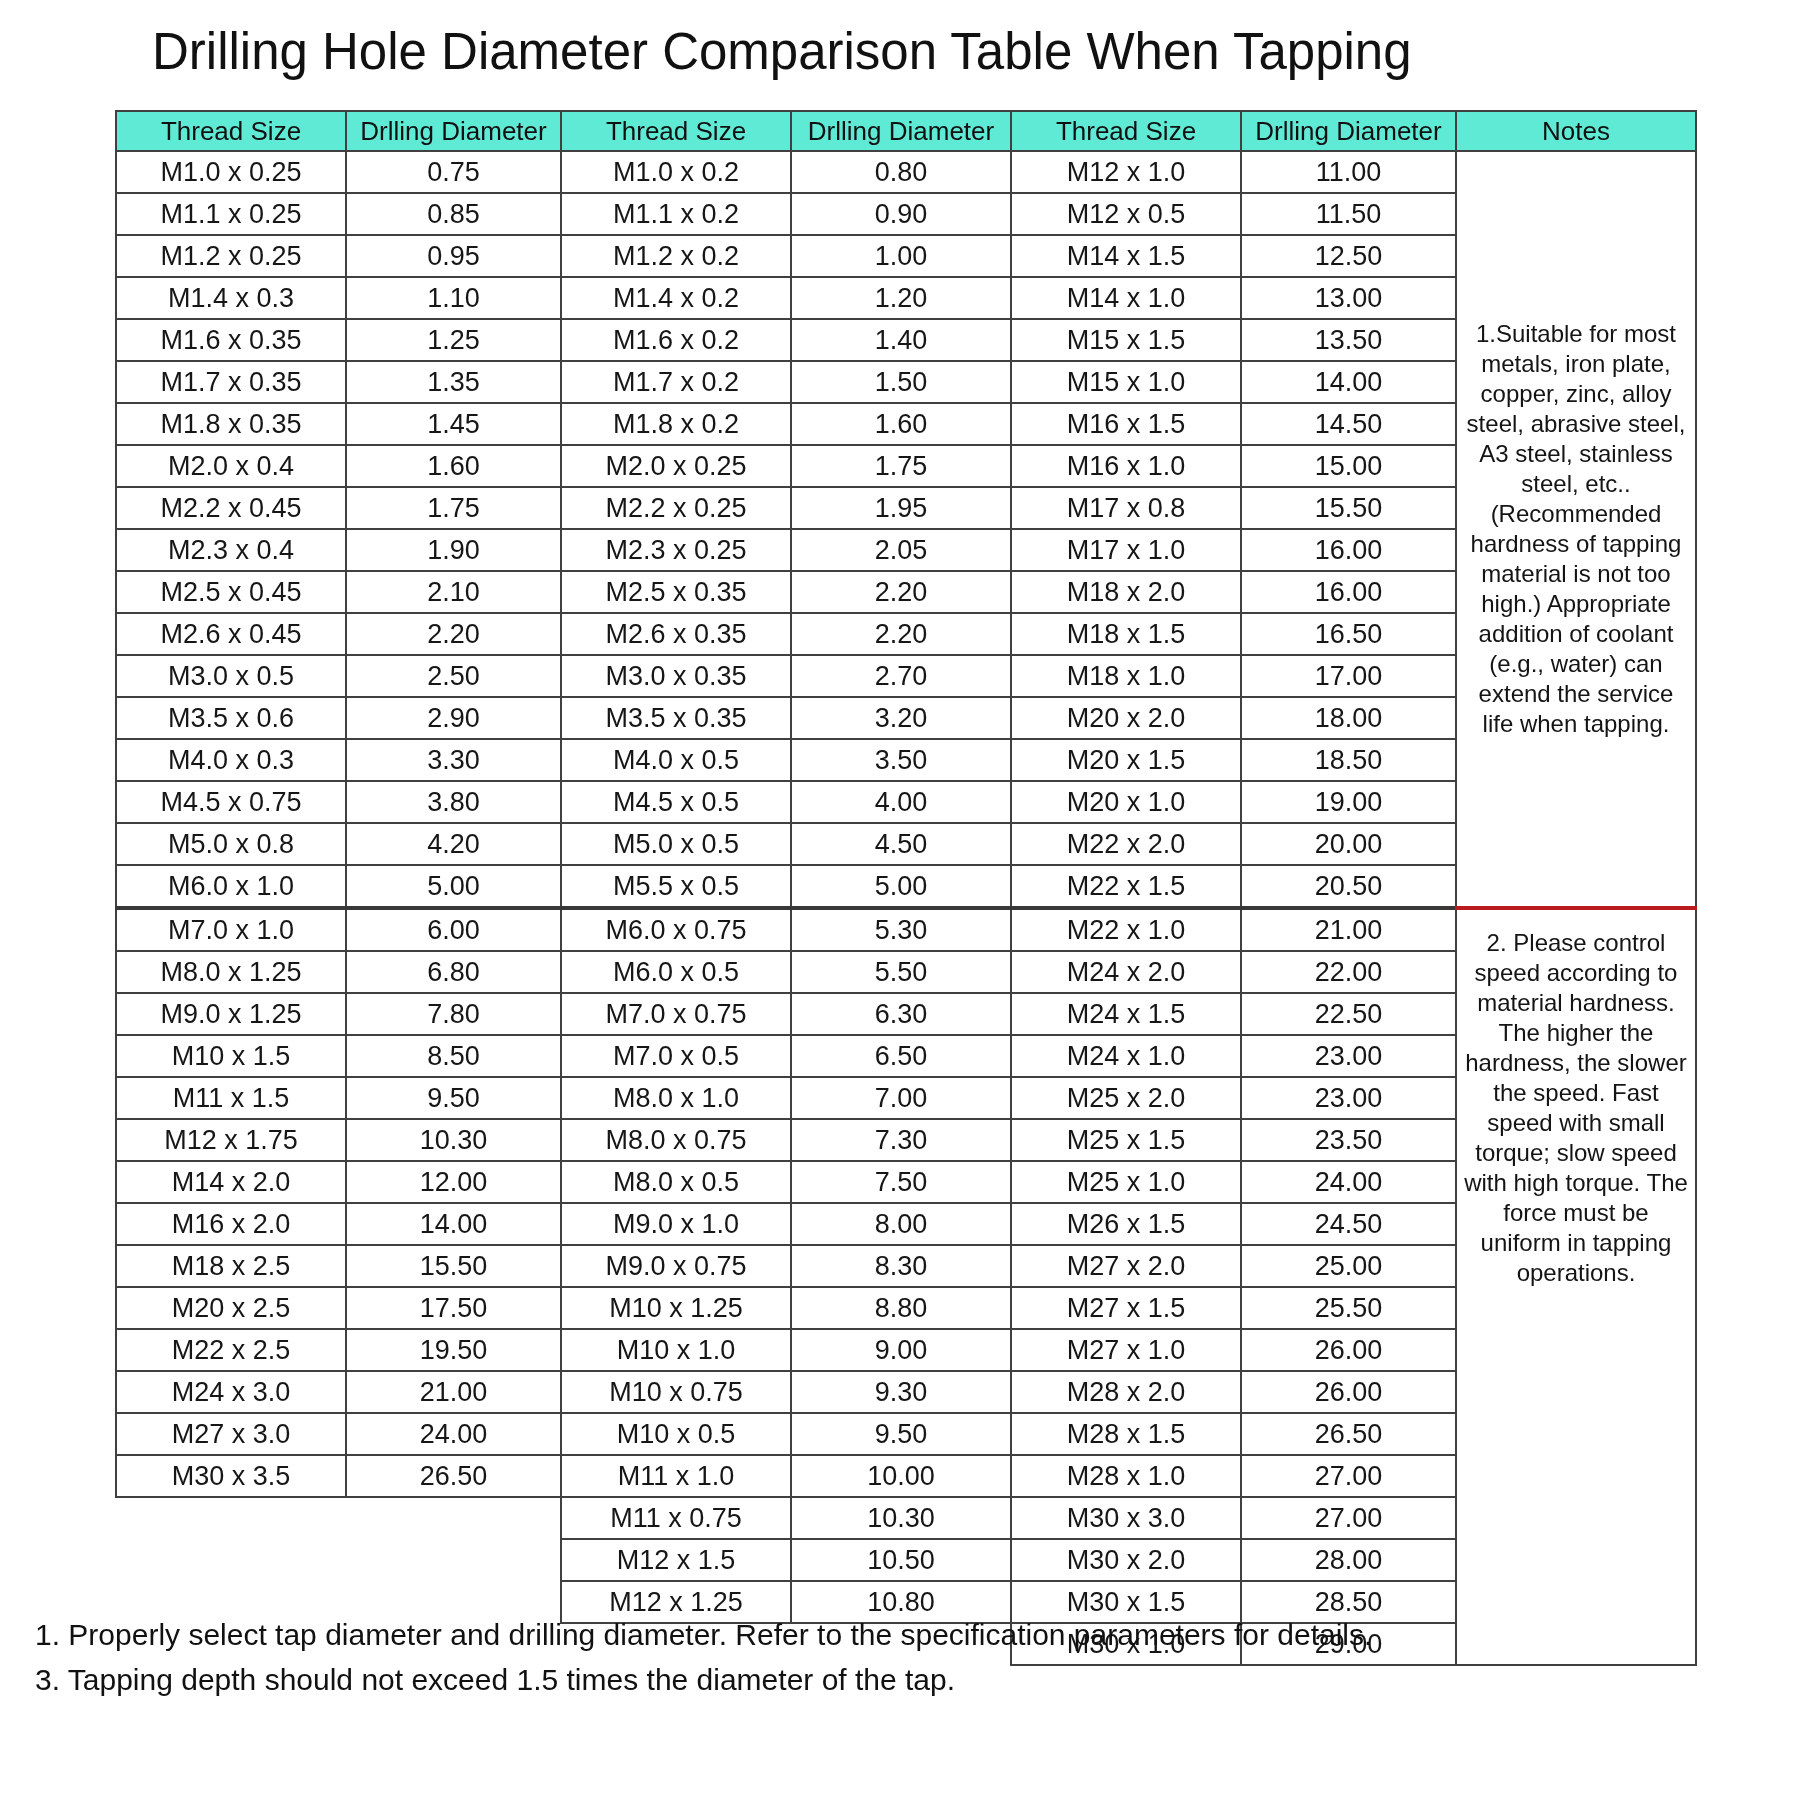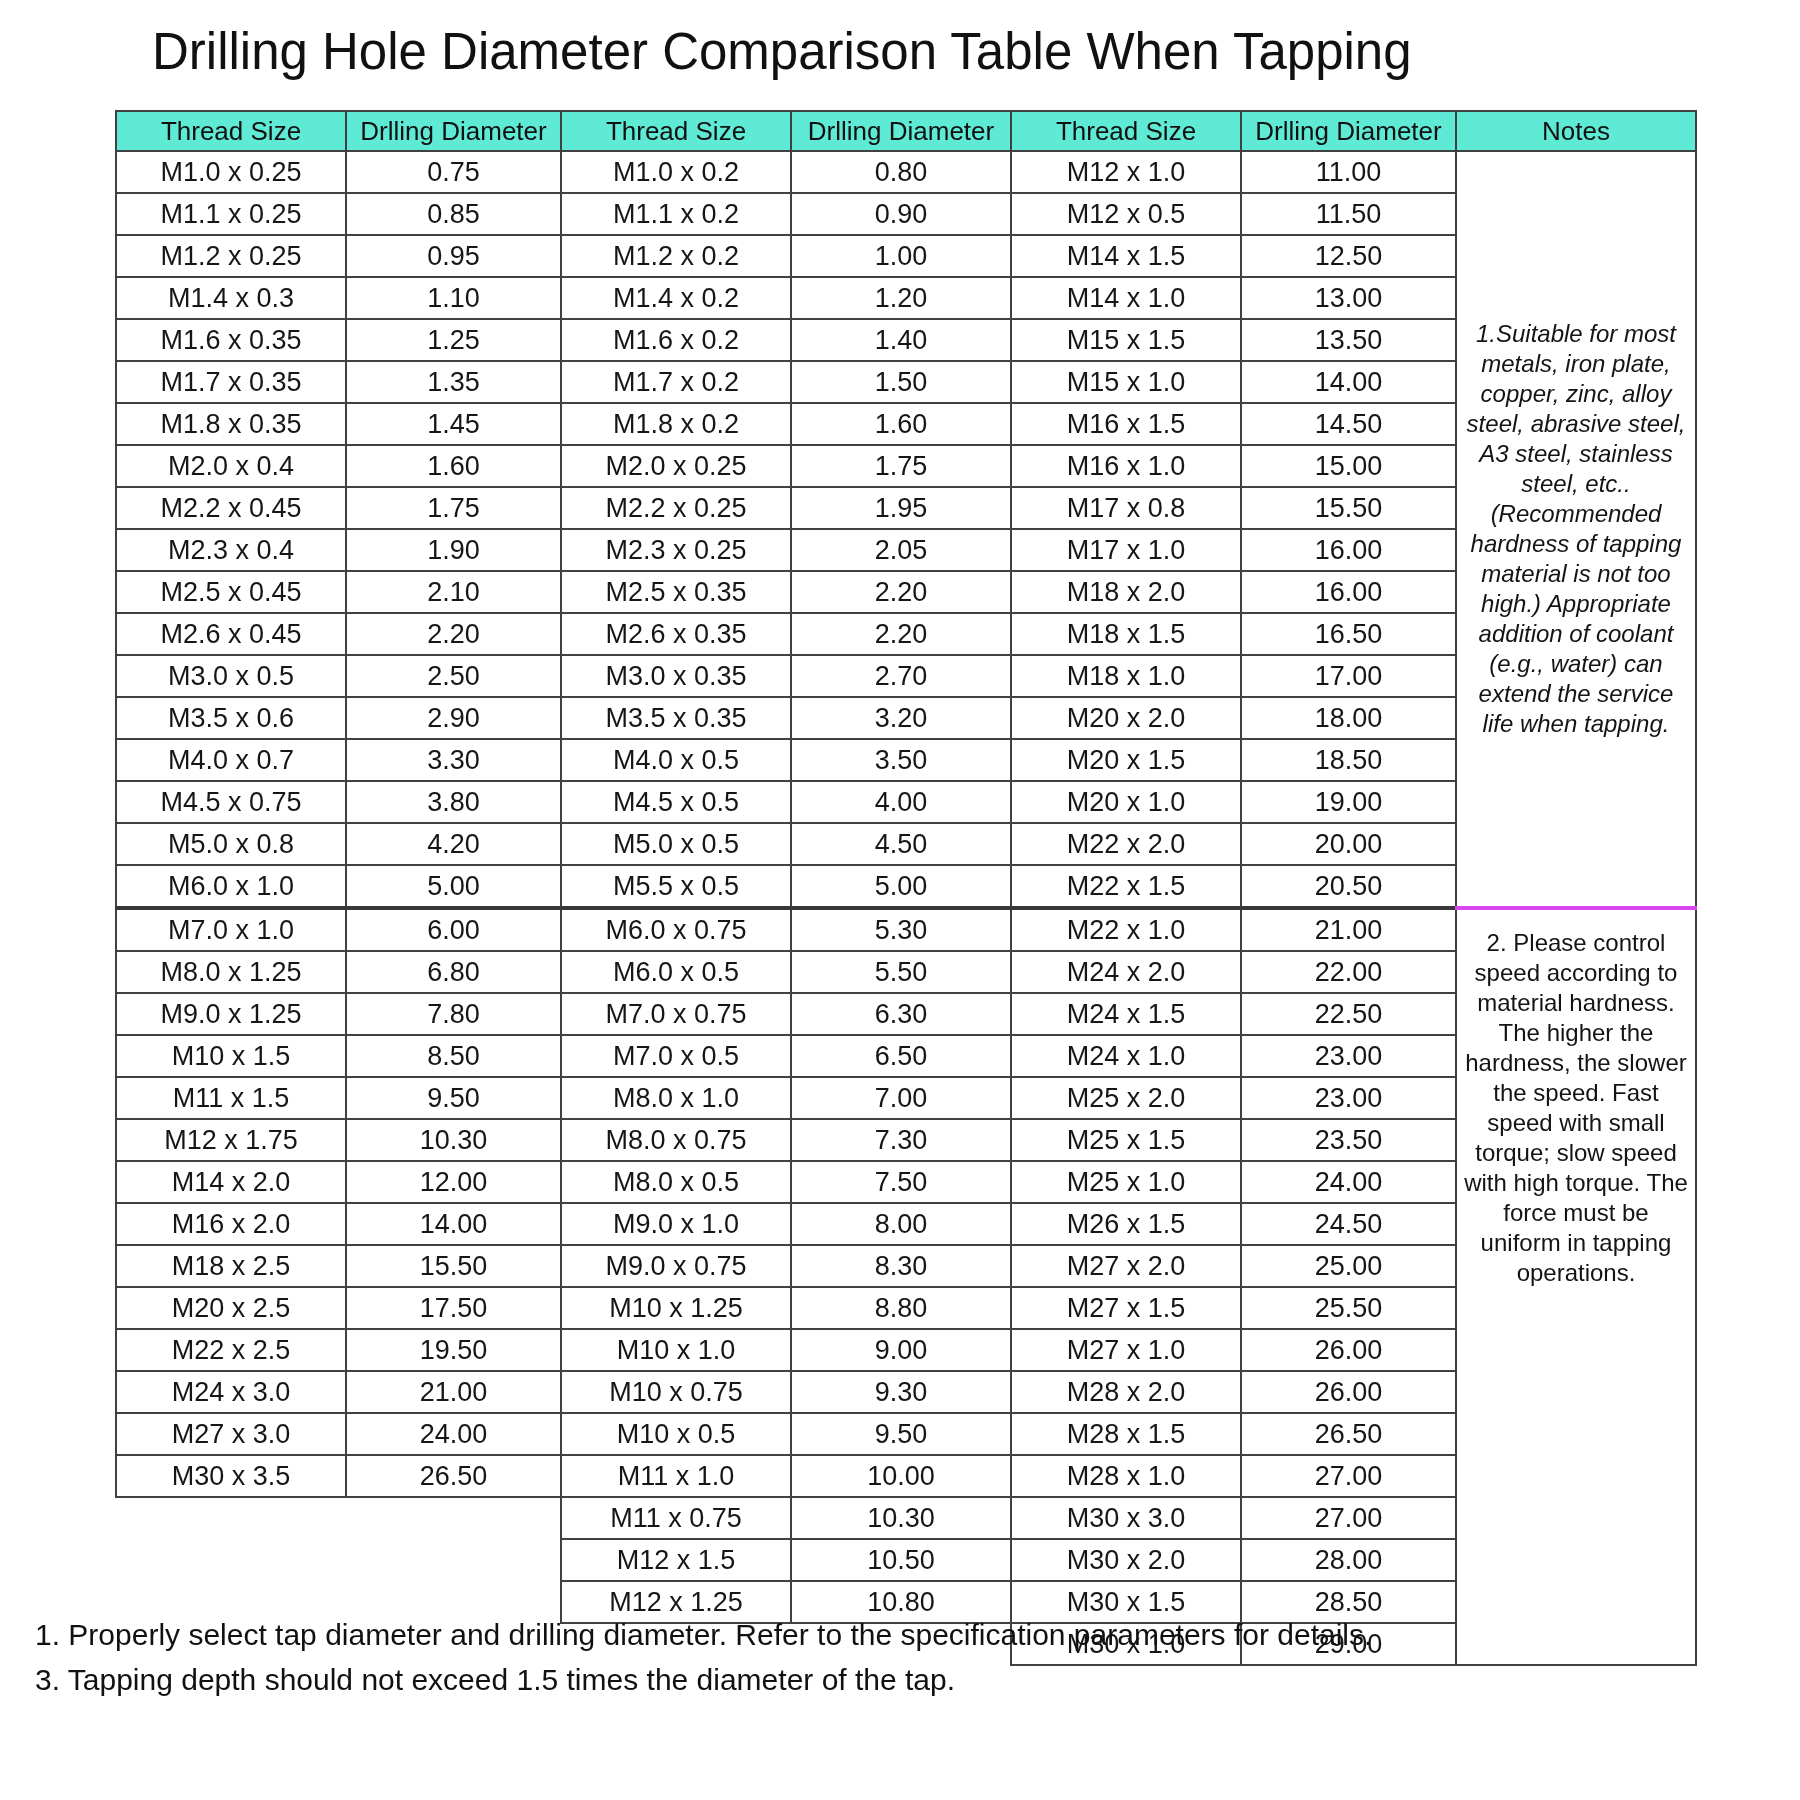--- a/index.html
+++ b/index.html
@@ -22,21 +22,21 @@
   .drill th{
     background:#5eead4;font-size:26px;font-weight:400;height:38px;color:#111;
   }
   .drill td{font-size:27px;height:40px;color:#161616;}
   .drill td.ghost{border:none;background:transparent;}
   .drill tr.sec-end td{border-bottom:4px solid #383838;}
   .drill td.notes{
     font-size:24px;line-height:30px;white-space:normal;
     padding:0 5px;vertical-align:middle;color:#141414;
   }
-  .drill td.notes.n1{border-bottom:4px solid #d946ef;font-style:italic;}
+  .drill td.notes.n1{border-bottom:4px solid #b91c1c;}
   .drill td.notes.n2{vertical-align:top;padding-top:18px;}
   .footer-notes{
     position:absolute;left:35px;top:1612px;width:1740px;
     font-size:30px;line-height:45px;color:#111;
   }
   .footer-notes .line{white-space:nowrap;}
   .footer-notes .indent{padding-left:42px;}
 </style>
 </head>
 <body>
@@ -172,21 +172,21 @@
       </tr>
       <tr>
         <td class="size">M3.5 x 0.6</td>
         <td class="dia">2.90</td>
         <td class="size">M3.5 x 0.35</td>
         <td class="dia">3.20</td>
         <td class="size">M20 x 2.0</td>
         <td class="dia">18.00</td>
       </tr>
       <tr>
-        <td class="size">M4.0 x 0.7</td>
+        <td class="size">M4.0 x 0.3</td>
         <td class="dia">3.30</td>
         <td class="size">M4.0 x 0.5</td>
         <td class="dia">3.50</td>
         <td class="size">M20 x 1.5</td>
         <td class="dia">18.50</td>
       </tr>
       <tr>
         <td class="size">M4.5 x 0.75</td>
         <td class="dia">3.80</td>
         <td class="size">M4.5 x 0.5</td>

